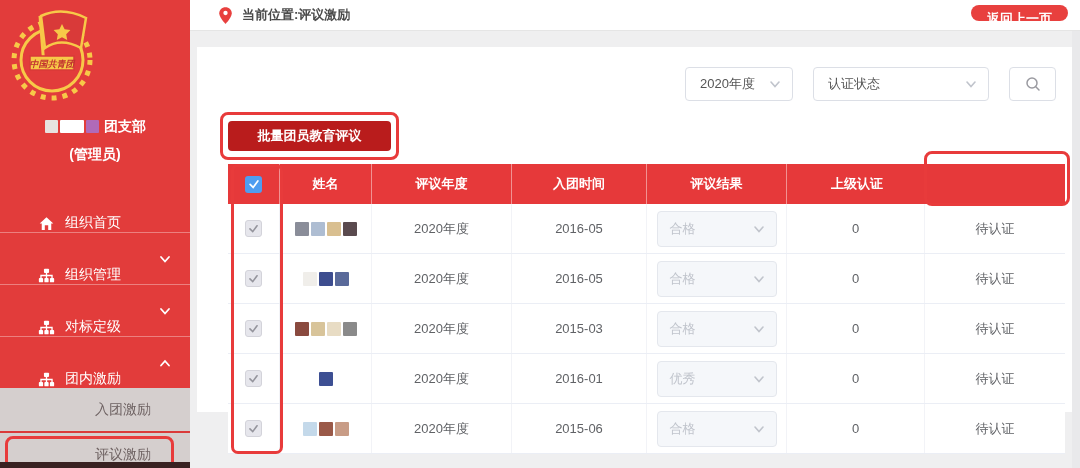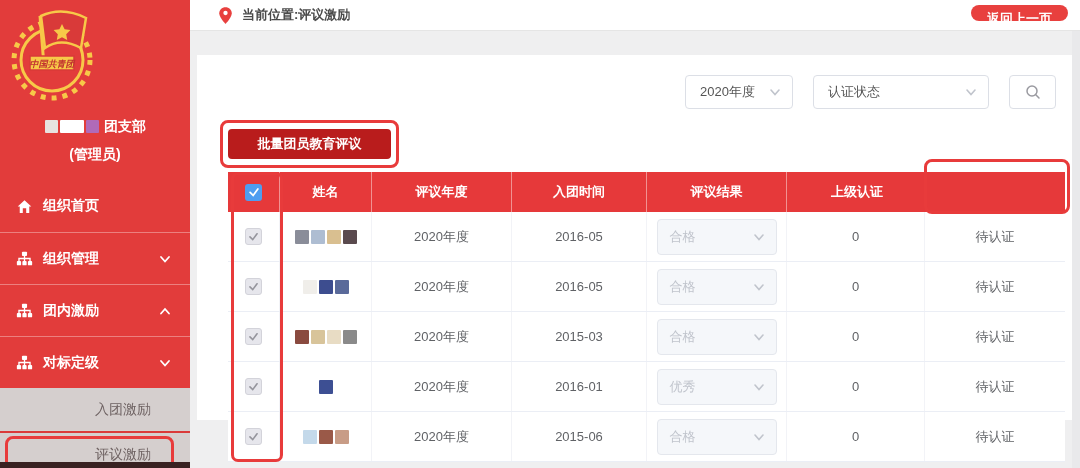--- a/index.html
+++ b/index.html
@@ -7,38 +7,38 @@
   body { position:relative; }
 
   
   .sidebar { position:absolute; left:0; top:0; width:190px; height:468px; background:#e23c3b; z-index:5; }
   .emblem-wrap { padding-top:4px; }
   .org-line { text-align:center; color:#fff; font-weight:bold; font-size:14px; margin-top:6px; }
   .org-role { text-align:center; color:#ffffff; font-weight:bold; font-size:14px; margin-top:10px; }
   .blk { display:inline-block; height:13px; width:13px; margin:0 1px; vertical-align:-2px; border-radius:1px; }
   .org-line .blk:nth-child(2){ width:24px; }
   .nav { margin-top:16px; }
-  .nav-item { position:relative; height:52px; display:flex; align-items:center; padding-left:16px; color:#fff; font-size:14px; font-weight:bold; border-top:1px solid rgba(255,255,255,.35); cursor:pointer; }
+  .nav-item { position:relative; height:52px; display:flex; align-items:flex-end; padding-left:38px; color:#fff; font-size:14px; font-weight:normal; border-top:1px solid rgba(255,255,255,.35); cursor:pointer; }
   .nav-item:first-child { border-top:none; }
   .nav-item .nicon { width:17px; height:17px; margin-right:10px; flex:none; }
   .nav-item .chev { position:absolute; right:18px; top:50%; transform:translateY(-50%); width:14px; height:14px; }
   .submenu { background:#d5cfce; }
   .sub-item { height:43px; display:flex; align-items:center; padding-left:95px; color:#6e6262; font-size:14px; cursor:pointer; position:relative; }
   .sub-divider { height:2px; background:#da3a39; }
   .anno-sub { position:absolute; left:5px; right:16px; top:3px; bottom:2px; border:3px solid #e83b3b; border-radius:8px; pointer-events:none; }
   .side-bottom-strip { position:absolute; bottom:0; left:0; width:100%; height:6px; background:#392222; }
 
   
   .topbar { position:absolute; left:190px; top:0; width:890px; height:31px; background:#fff; border-bottom:1px solid #e5e5e5; display:flex; align-items:center; z-index:4; }
   .pin { width:15px; height:19px; margin-left:28px; margin-right:9px; }
   .loc-text { font-size:13px; color:#4a4a4a; font-weight:bold; }
   .back-btn { position:absolute; right:12px; top:5px; height:16px; padding:0 16px; background:#e8403e; color:#ffffff; font-size:13px; font-weight:bold; border:none; border-radius:14px; line-height:27px; cursor:pointer; }
 
   
-  .card { position:absolute; left:197px; top:55px; width:875px; height:365px; background:#fff; z-index:3; }
+  .card { position:absolute; left:197px; top:47px; width:875px; height:365px; background:#fff; z-index:3; }
 
   .select-box { position:absolute; height:34px; border:1px solid #dcdfe6; border-radius:4px; background:#fff; display:flex; align-items:center; padding:0 10px 0 14px; font-size:13px; color:#555; cursor:pointer; }
   .select-box .sel-chev { margin-left:auto; width:14px; height:14px; }
   .sel-year { left:488px; top:20px; width:108px; }
   .sel-status { left:616px; top:20px; width:176px; }
   .search-btn { position:absolute; left:812px; top:20px; width:47px; height:34px; border:1px solid #dcdfe6; border-radius:4px; background:#fff; display:flex; align-items:center; justify-content:center; cursor:pointer; }
 
   .batch-btn { position:absolute; left:31px; top:74px; width:163px; height:30px; background:#b91c1c; color:#fff; border:none; border-radius:4px; font-size:13px; font-weight:bold; cursor:pointer; }
   .anno-batch { position:absolute; left:23px; top:65px; width:179px; height:48px; border:3px solid #e83b3b; border-radius:8px; pointer-events:none; z-index:6; }
 
@@ -118,38 +118,38 @@
     <div class="nav-item">
       <svg class="nicon" viewBox="0 0 20 20">
           <g fill="#fff">
             <rect x="7" y="2" width="6" height="5" rx="1"></rect>
             <rect x="1" y="13" width="5" height="5" rx="1"></rect>
             <rect x="7.5" y="13" width="5" height="5" rx="1"></rect>
             <rect x="14" y="13" width="5" height="5" rx="1"></rect>
           </g>
           <path d="M10,7 v3 M3.5,13 v-3 h13 v3 M10,10 v3" stroke="#fff" stroke-width="1.6" fill="none"></path>
         </svg>
-      <span>团内激励</span>
+      <span>对标定级</span>
       <svg class="chev" viewBox="0 0 14 14">
-          <polyline points="3,9.5 7,5 11,9.5" fill="none" stroke="#fff" stroke-width="1.8" stroke-linecap="round"></polyline>
+          <polyline points="3,5 7,9.5 11,5" fill="none" stroke="#fff" stroke-width="1.8" stroke-linecap="round"></polyline>
         </svg>
     </div>
     <div class="nav-item">
       <svg class="nicon" viewBox="0 0 20 20">
           <g fill="#fff">
             <rect x="7" y="2" width="6" height="5" rx="1"></rect>
             <rect x="1" y="13" width="5" height="5" rx="1"></rect>
             <rect x="7.5" y="13" width="5" height="5" rx="1"></rect>
             <rect x="14" y="13" width="5" height="5" rx="1"></rect>
           </g>
           <path d="M10,7 v3 M3.5,13 v-3 h13 v3 M10,10 v3" stroke="#fff" stroke-width="1.6" fill="none"></path>
         </svg>
-      <span>对标定级</span>
+      <span>团内激励</span>
       <svg class="chev" viewBox="0 0 14 14">
-          <polyline points="3,5 7,9.5 11,5" fill="none" stroke="#fff" stroke-width="1.8" stroke-linecap="round"></polyline>
+          <polyline points="3,9.5 7,5 11,9.5" fill="none" stroke="#fff" stroke-width="1.8" stroke-linecap="round"></polyline>
         </svg>
     </div>
 
     <div class="submenu">
       <div class="sub-item">
         <span>入团激励</span>
       </div>
       <div class="sub-divider"></div>
       <div class="sub-item">
         <span>评议激励</span>

